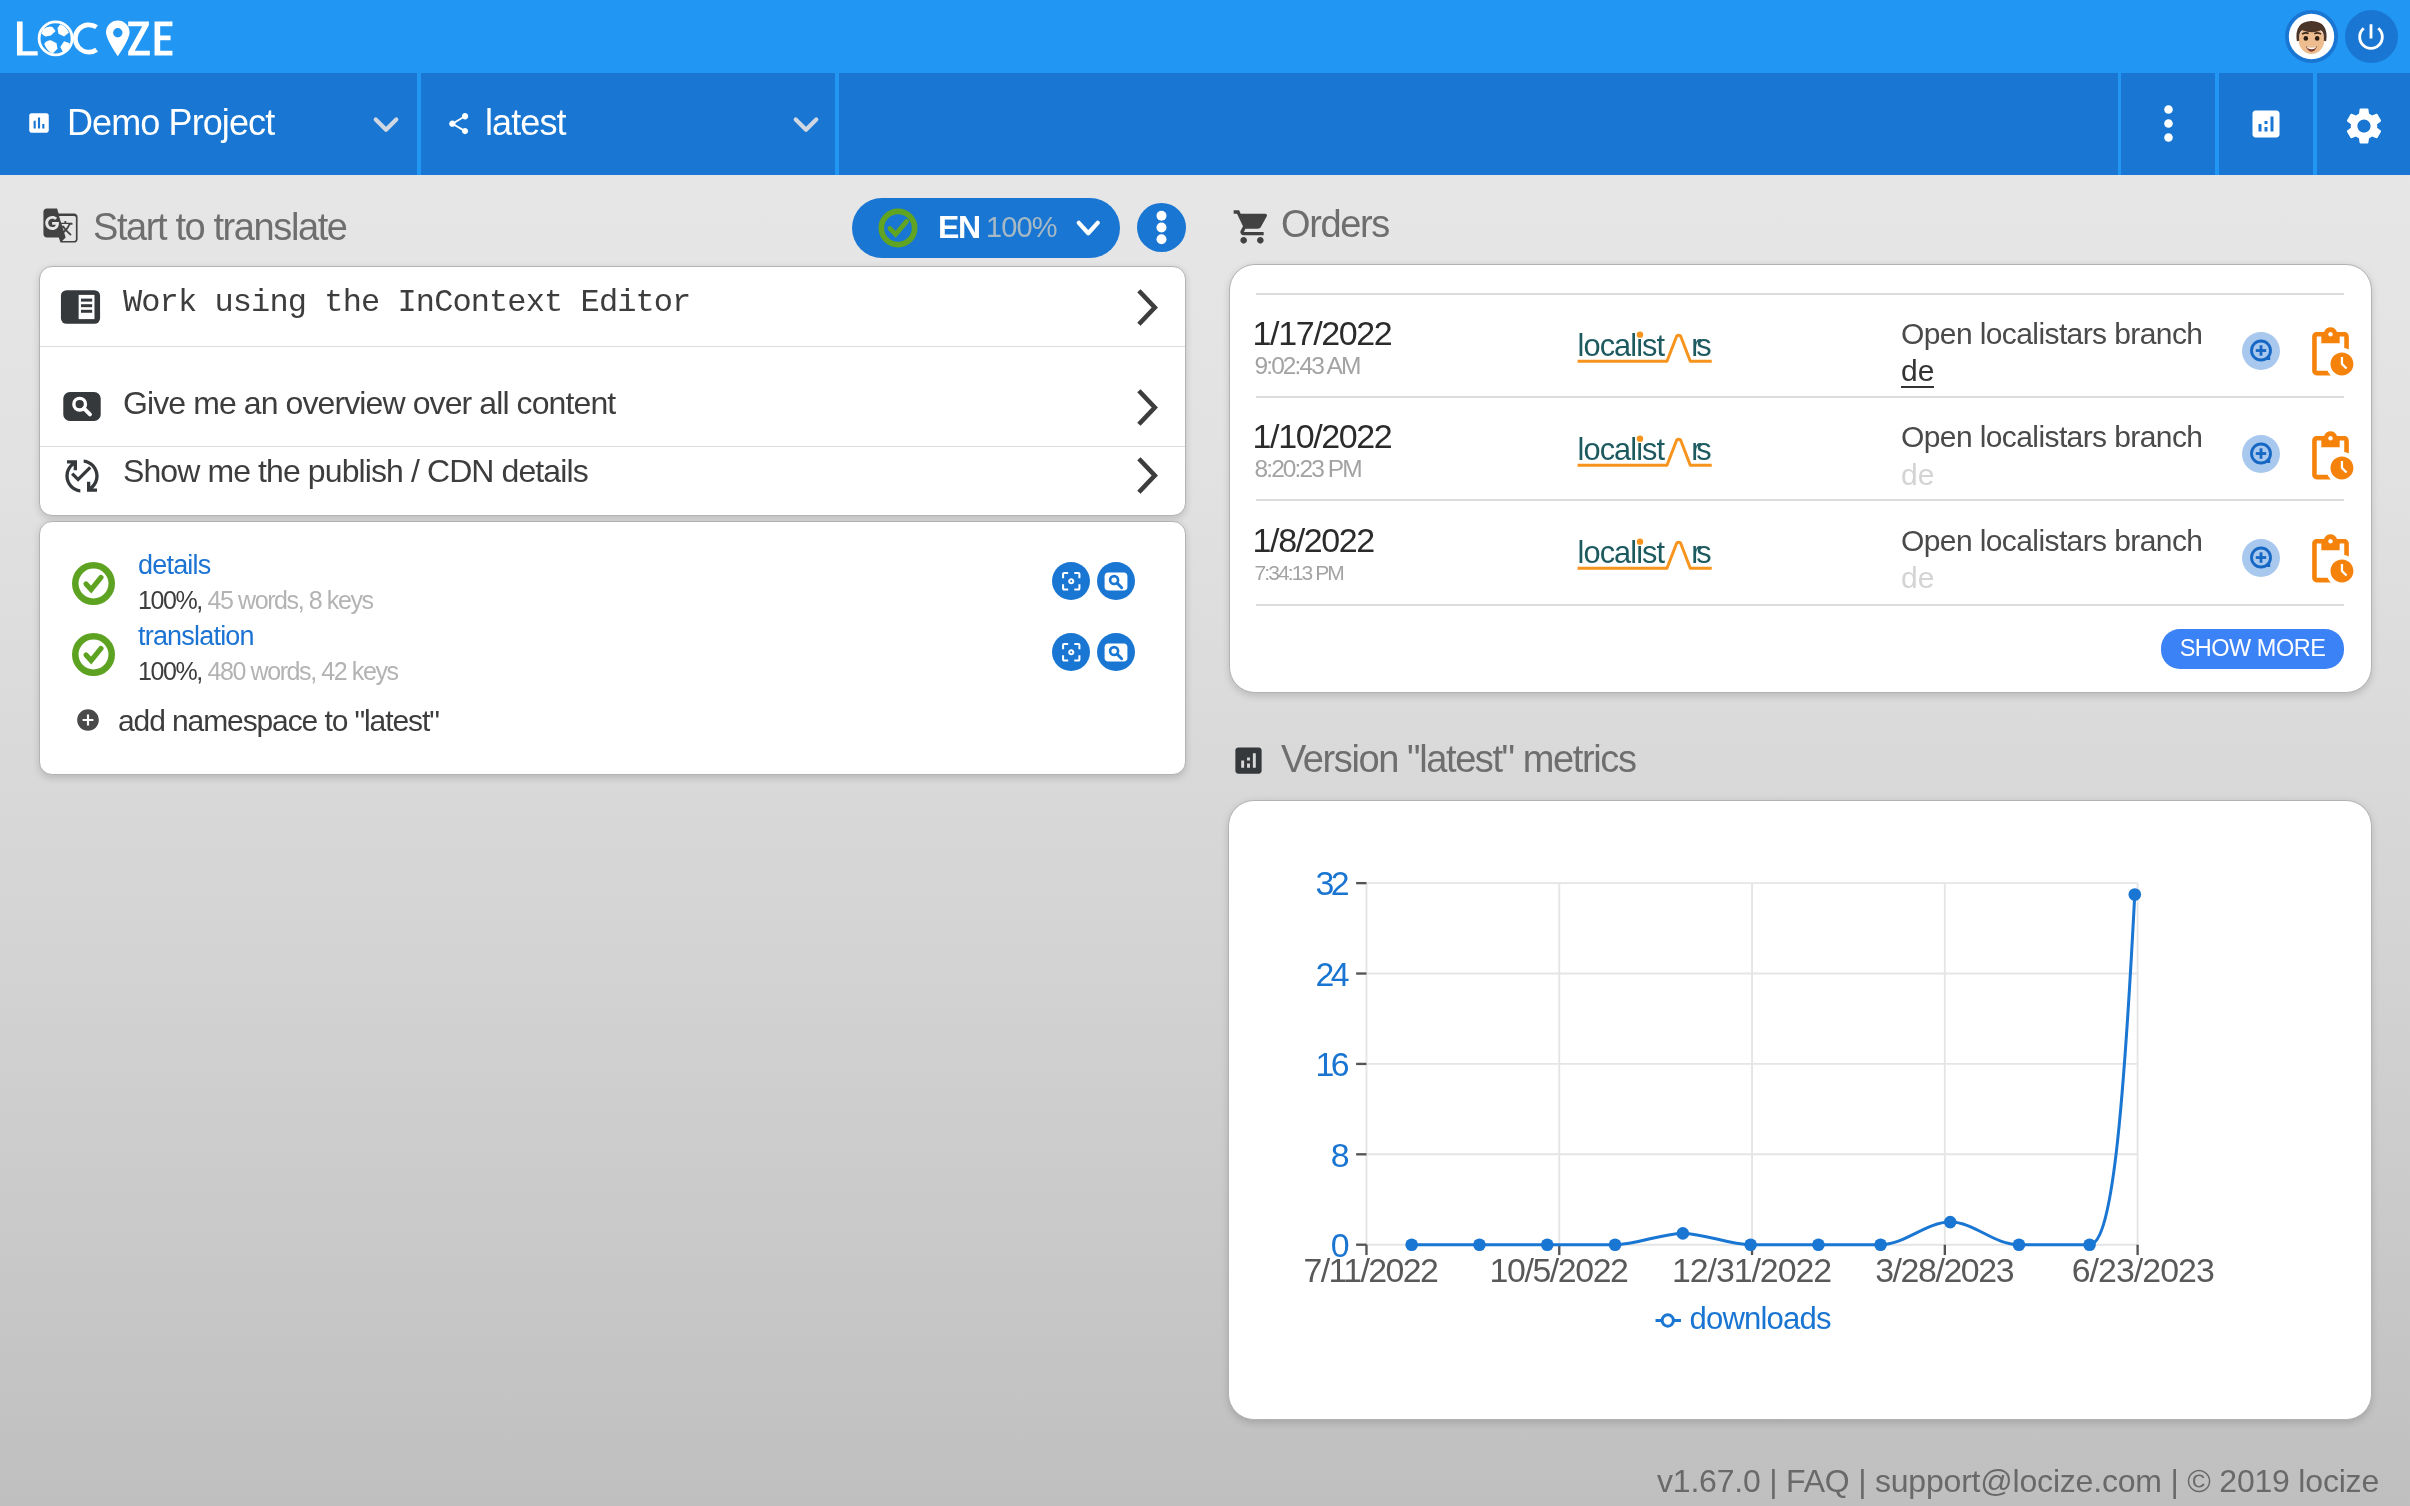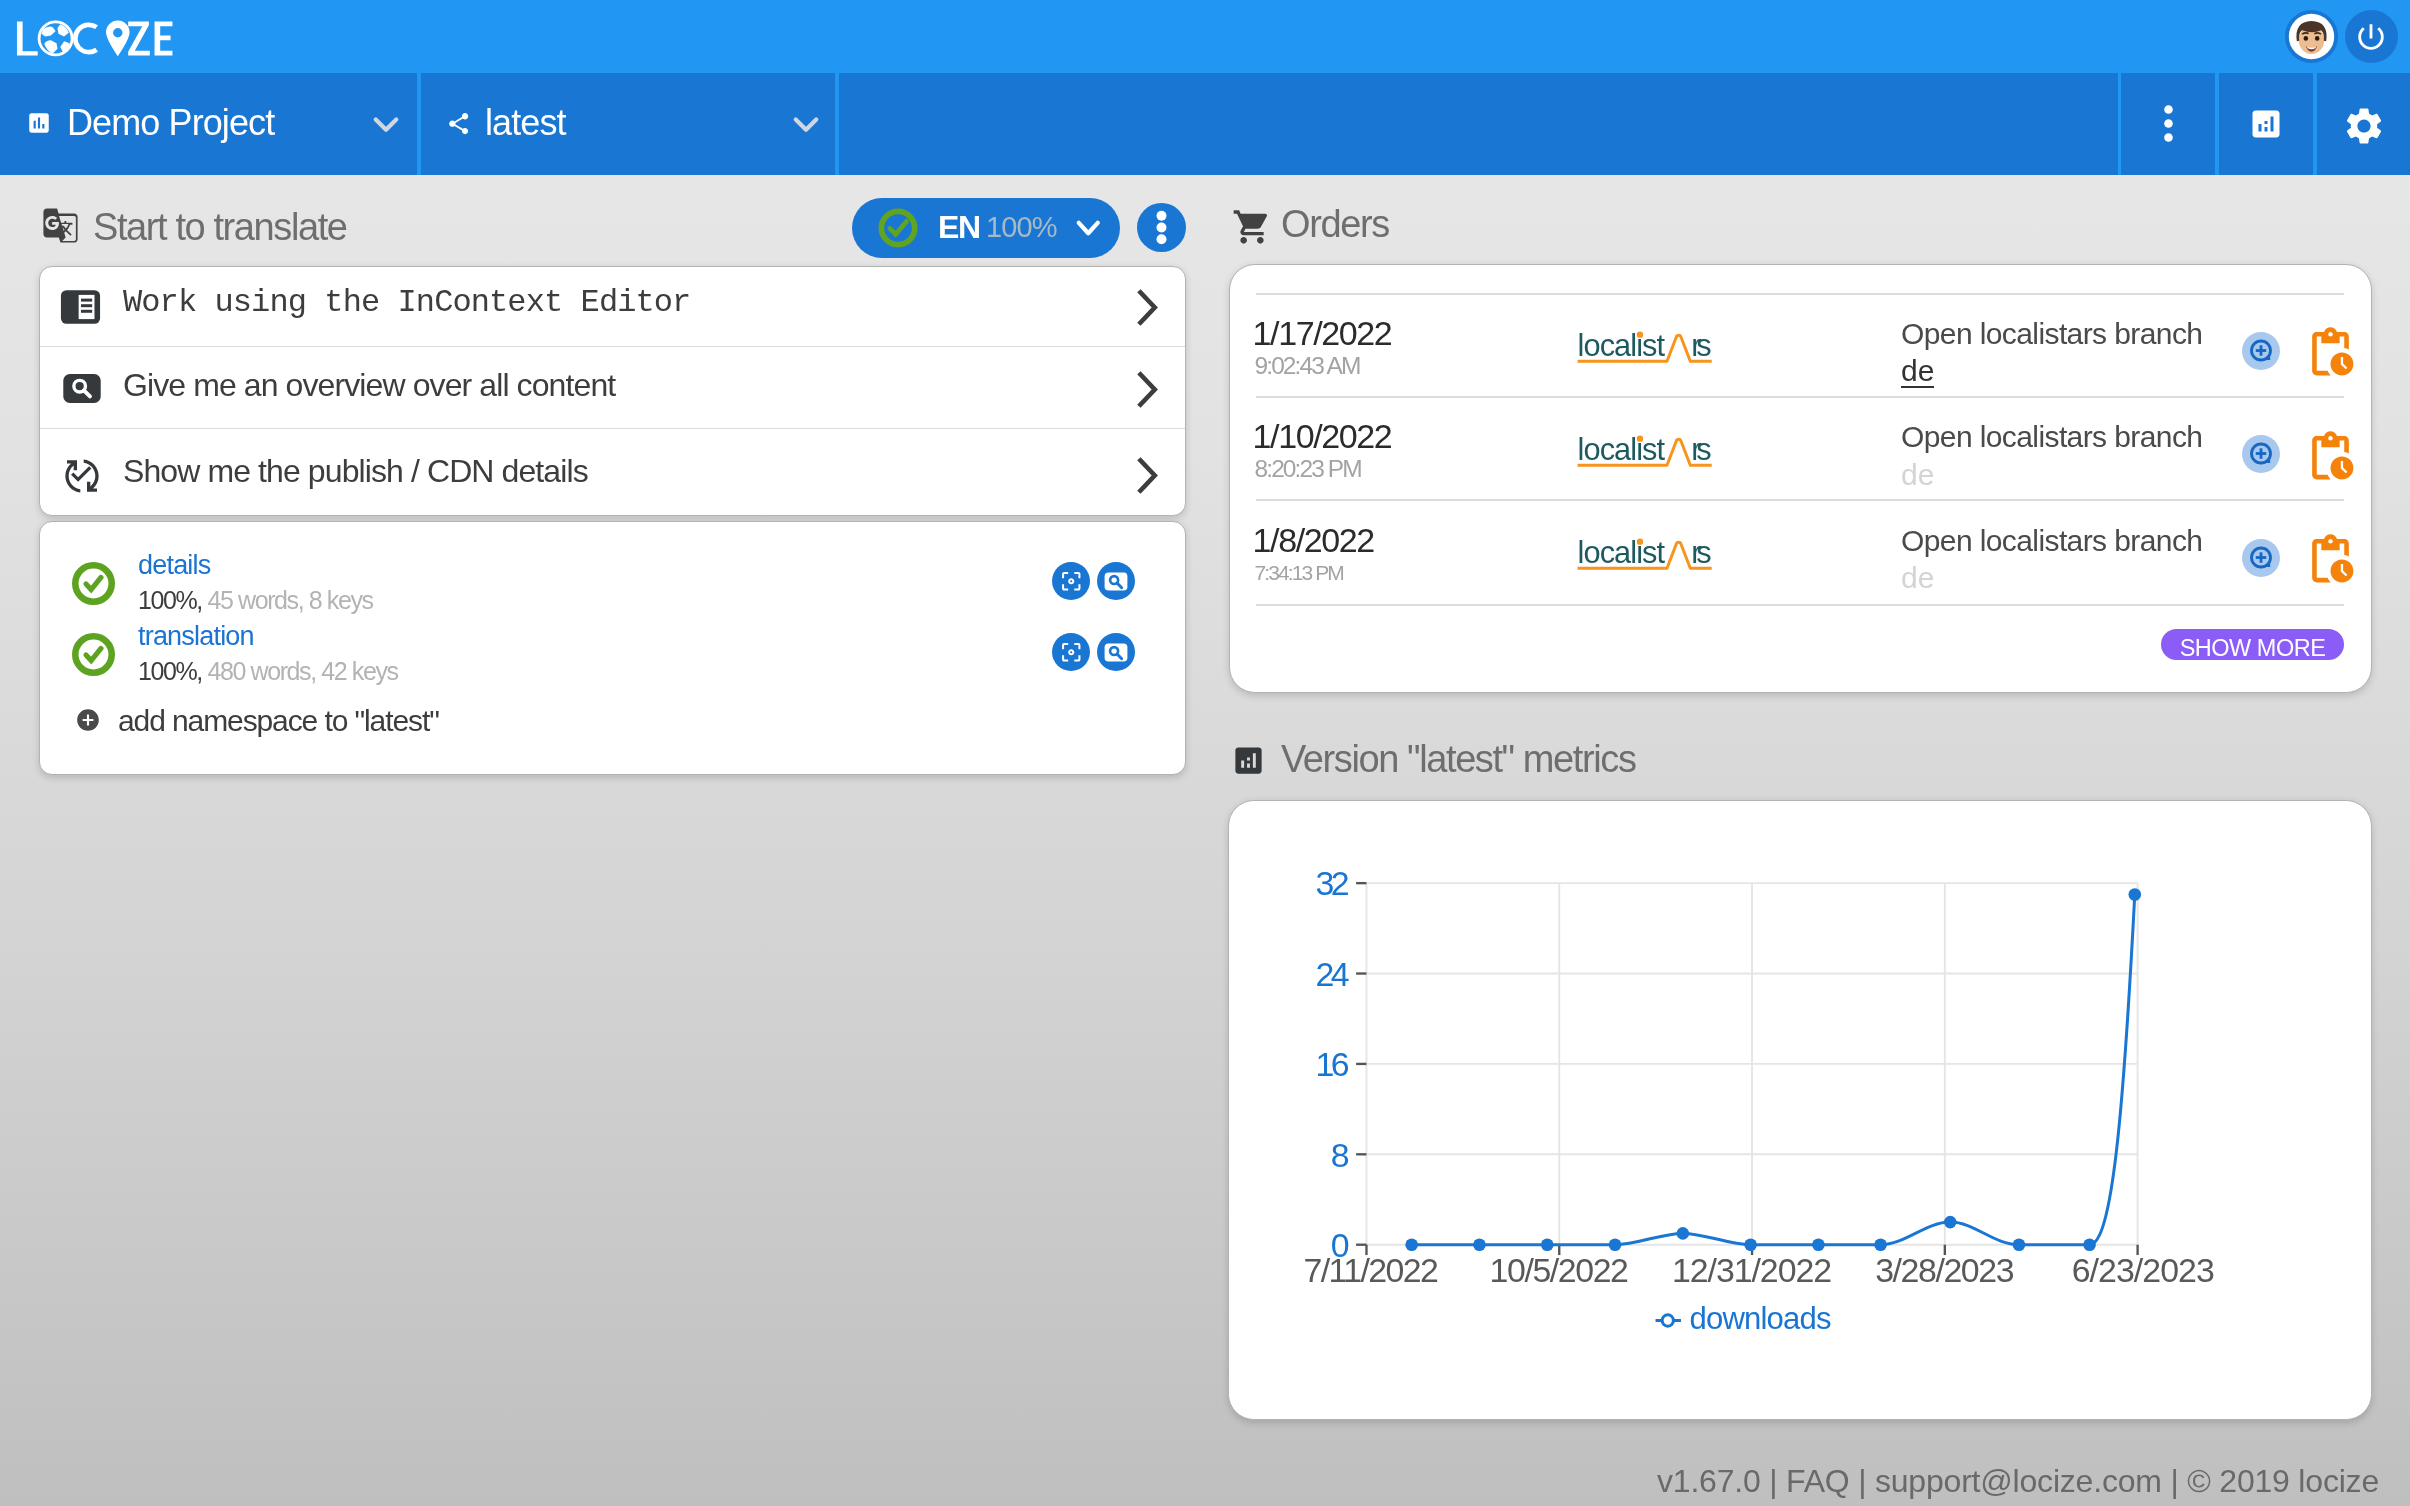--- a/index.html
+++ b/index.html
@@ -128,21 +128,21 @@
       <rect x="20" y="7" width="17" height="26" fill="#fff"></rect>
       <rect x="22.5" y="11" width="12" height="3.2" fill="#35393c"></rect>
       <rect x="22.5" y="17" width="12" height="3.2" fill="#35393c"></rect>
       <rect x="22.5" y="23" width="12" height="3.2" fill="#35393c"></rect>
     </svg>
     <div class="abs rowtxt" style="left:83px; top:20px;">Work using the InContext Editor</div>
     <svg class="abs" style="left:1096px; top:20px;" width="22.6" height="41" viewBox="0 0 24 44">
       <polyline points="3,4 20,22 3,40" fill="none" stroke="#3d3d3d" stroke-width="5"></polyline>
     </svg>
   </div>
-  <div class="abs" style="left:0; top:82px; width:100%; height:80px; border-bottom:1.9px solid #dcdcdc;">
+  <div class="abs" style="left:0; top:100px; width:100%; height:80px; border-bottom:1.9px solid #dcdcdc;">
     <svg class="abs" style="left:22.6px; top:25.4px;" width="38" height="29" viewBox="0 0 40 31">
       <rect x="0" y="0" width="40" height="31" rx="7" fill="#35393c"></rect>
       <circle cx="17.5" cy="13" r="6.2" fill="none" stroke="#fff" stroke-width="3.6"></circle>
       <line x1="22" y1="17.5" x2="28.5" y2="24" stroke="#fff" stroke-width="4.2" stroke-linecap="round"></line>
     </svg>
     <div class="abs rowtxt" style="left:83px; top:20px;">Give me an overview over all content</div>
     <svg class="abs" style="left:1096px; top:20px;" width="22.6" height="41" viewBox="0 0 24 44">
       <polyline points="3,4 20,22 3,40" fill="none" stroke="#3d3d3d" stroke-width="5"></polyline>
     </svg>
   </div>
@@ -272,21 +272,21 @@
       <circle cx="20" cy="19.5" r="10" fill="none" stroke="#1668c4" stroke-width="3"></circle>
       <path d="M29.5 21 a10 10 0 0 1 -8 8.4 l8.2 0 z" fill="#1668c4"></path>
       <line x1="20" y1="14" x2="20" y2="25" stroke="#1668c4" stroke-width="3"></line>
       <line x1="14.5" y1="19.5" x2="25.5" y2="19.5" stroke="#1668c4" stroke-width="3"></line>
     </svg>
   </div>
   <svg class="abs" style="left:1073px; top:267px;" width="55" height="55" viewBox="0 0 24 24">
     <path d="M17 12c-2.76 0-5 2.24-5 5s2.24 5 5 5 5-2.24 5-5-2.24-5-5-5zm1.65 7.35L16.5 17.2V14h1v2.79l1.85 1.85-.7.71zM18 3h-3.18C14.4 1.84 13.3 1 12 1s-2.4.84-2.82 2H6c-1.1 0-2 .9-2 2v15c0 1.1.9 2 2 2h6.11c-.59-.57-1.07-1.25-1.42-2H6V5h2v3h8V5h2v5.08c.71.1 1.38.31 2 .6V5c0-1.1-.9-2-2-2zm-6 2c-.55 0-1-.45-1-1s.45-1 1-1 1 .45 1 1-.45 1-1 1z" fill="#f5820a"></path>
   </svg>
 
-  <div class="abs" style="left:931px; top:364px; width:183px; height:31px; border-radius:19px; background:#8b5cf6; color:#fff; font-size:23.5px; letter-spacing:-0.5px; text-align:center; line-height:38px;">SHOW MORE</div>
+  <div class="abs" style="left:931px; top:364px; width:183px; height:40px; border-radius:19px; background:#3b82f6; color:#fff; font-size:23.5px; letter-spacing:-0.5px; text-align:center; line-height:38px;">SHOW MORE</div>
 </div>
 
 <svg class="abs" style="left:1231px; top:743px;" width="35" height="35" viewBox="0 0 24 24">
   <path d="M19 3H5c-1.1 0-2 .9-2 2v14c0 1.1.9 2 2 2h14c1.1 0 2-.9 2-2V5c0-1.1-.9-2-2-2zM9 17H7v-5h2v5zm4 0h-2v-3h2v3zm0-5h-2v-2h2v2zm4 5h-2V7h2v10z" fill="#35393c"></path>
 </svg>
 <div class="abs hdrtxt" style="left:1281px; top:740px;">Version "latest" metrics</div>
 
 <div class="card" style="left:1228px; top:800px; width:1144px; height:620px; border-radius:26px;">
   <svg class="abs" style="left:0; top:0;" width="1144" height="620" viewBox="0 0 1215 658">
     <g stroke="#e5e5e5" stroke-width="2" fill="none">

